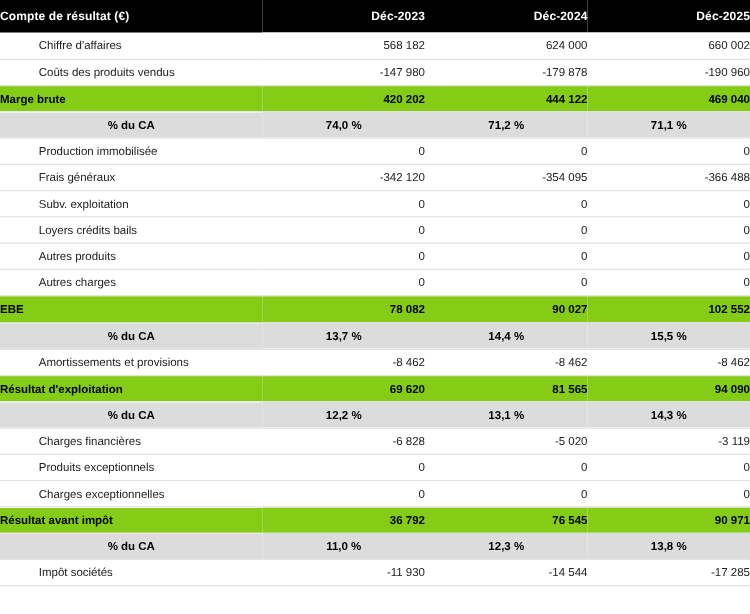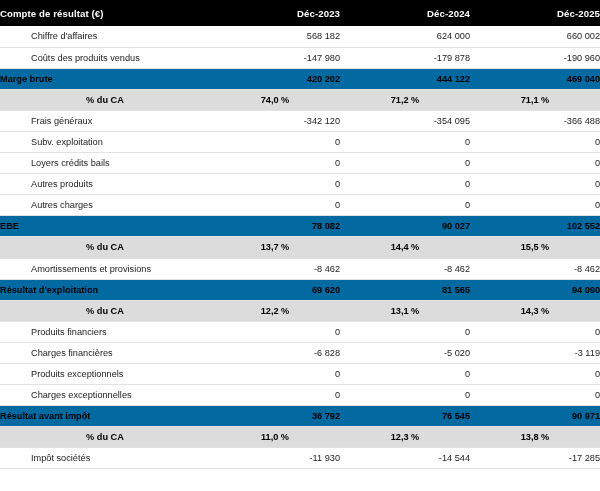--- a/index.html
+++ b/index.html
@@ -65,21 +65,21 @@
   }
   td.val {
     text-align: right;
     padding-right: 14px;
     color: #222222;
     font-variant-numeric: tabular-nums;
     white-space: nowrap;
   }
   
   tr.agg td {
-    background: #0369a1;
+    background: #84cc16;
     font-weight: bold;
     color: #000000;
     margin-top: 20px;
   }
   
   tr.pct td {
     background: #dcdcdc;
     font-weight: bold;
     color: #000000;
     text-align: center;
@@ -127,20 +127,26 @@
           <td class="val">444 122</td>
           <td class="val">469 040</td>
         </tr>
         <tr class="pct">
           <td class="lbl">% du CA</td>
           <td class="val">74,0 %</td>
           <td class="val">71,2 %</td>
           <td class="val">71,1 %</td>
         </tr>
         <tr class="plain">
+          <td class="lbl">Production immobilisée</td>
+          <td class="val">0</td>
+          <td class="val">0</td>
+          <td class="val">0</td>
+        </tr>
+        <tr class="plain">
           <td class="lbl">Frais généraux</td>
           <td class="val">-342 120</td>
           <td class="val">-354 095</td>
           <td class="val">-366 488</td>
         </tr>
         <tr class="plain">
           <td class="lbl">Subv. exploitation</td>
           <td class="val">0</td>
           <td class="val">0</td>
           <td class="val">0</td>
@@ -185,26 +191,20 @@
           <td class="lbl">Résultat d'exploitation</td>
           <td class="val">69 620</td>
           <td class="val">81 565</td>
           <td class="val">94 090</td>
         </tr>
         <tr class="pct">
           <td class="lbl">% du CA</td>
           <td class="val">12,2 %</td>
           <td class="val">13,1 %</td>
           <td class="val">14,3 %</td>
-        </tr>
-        <tr class="plain">
-          <td class="lbl">Produits financiers</td>
-          <td class="val">0</td>
-          <td class="val">0</td>
-          <td class="val">0</td>
         </tr>
         <tr class="plain">
           <td class="lbl">Charges financières</td>
           <td class="val">-6 828</td>
           <td class="val">-5 020</td>
           <td class="val">-3 119</td>
         </tr>
         <tr class="plain">
           <td class="lbl">Produits exceptionnels</td>
           <td class="val">0</td>

